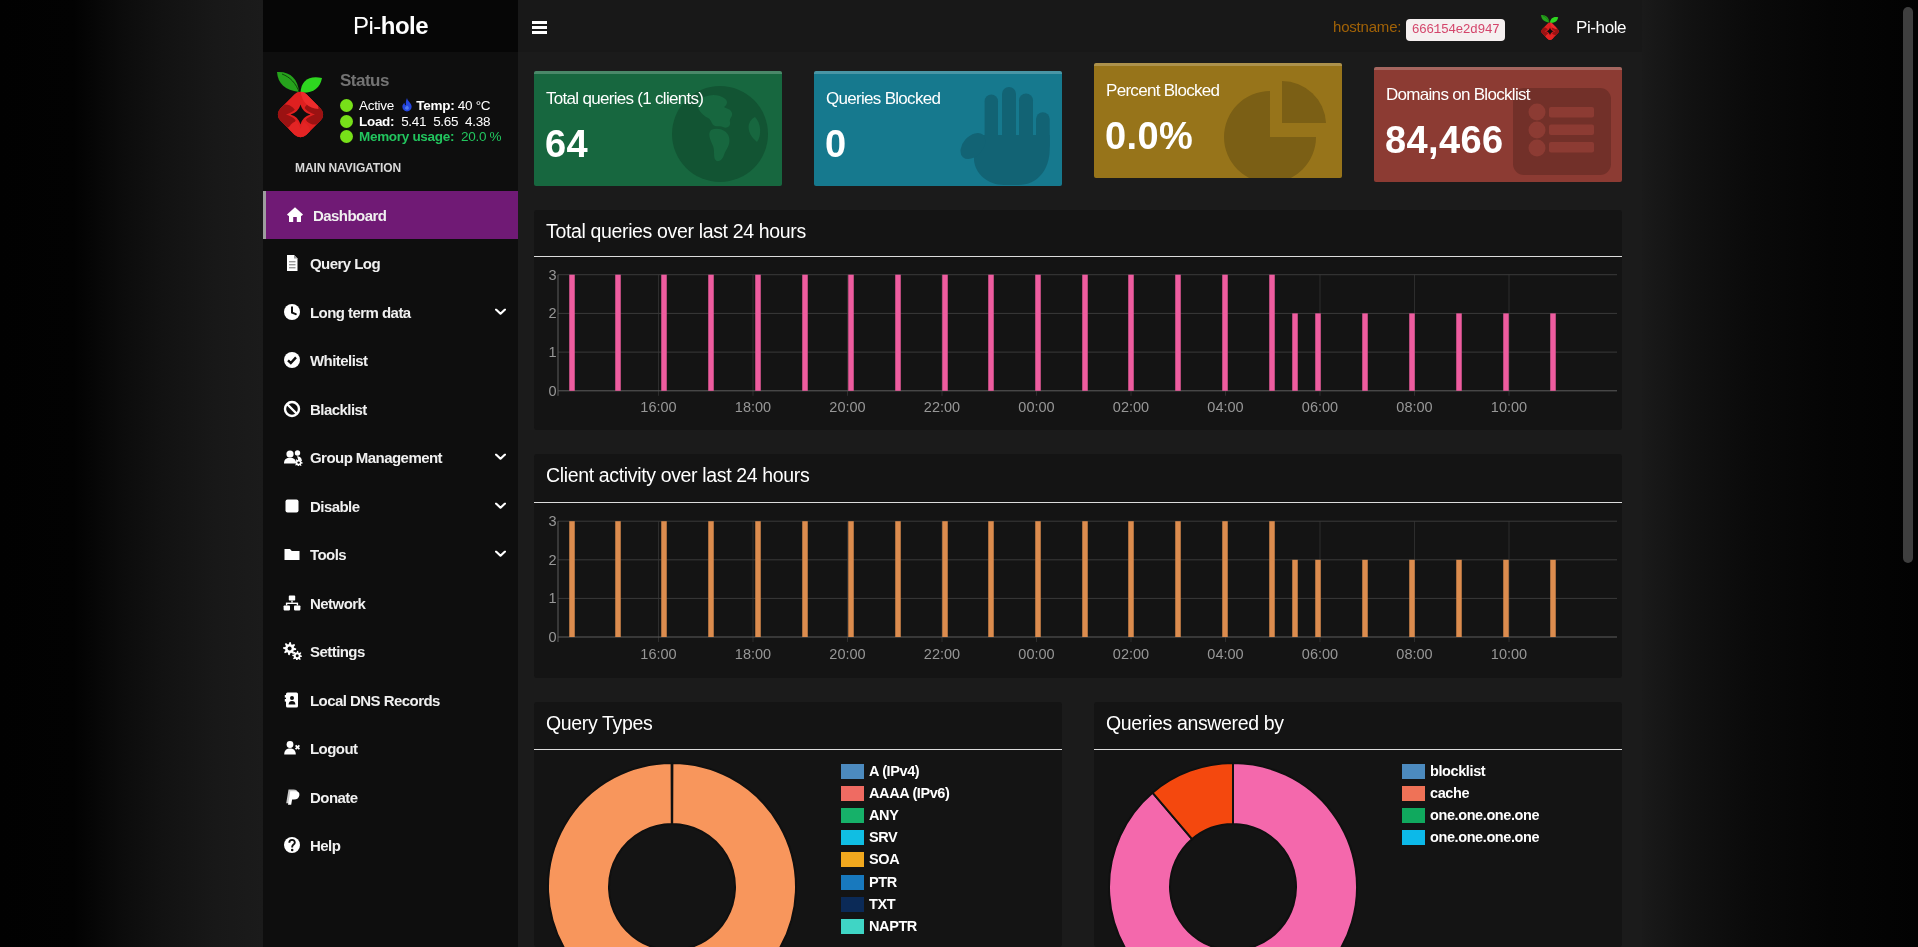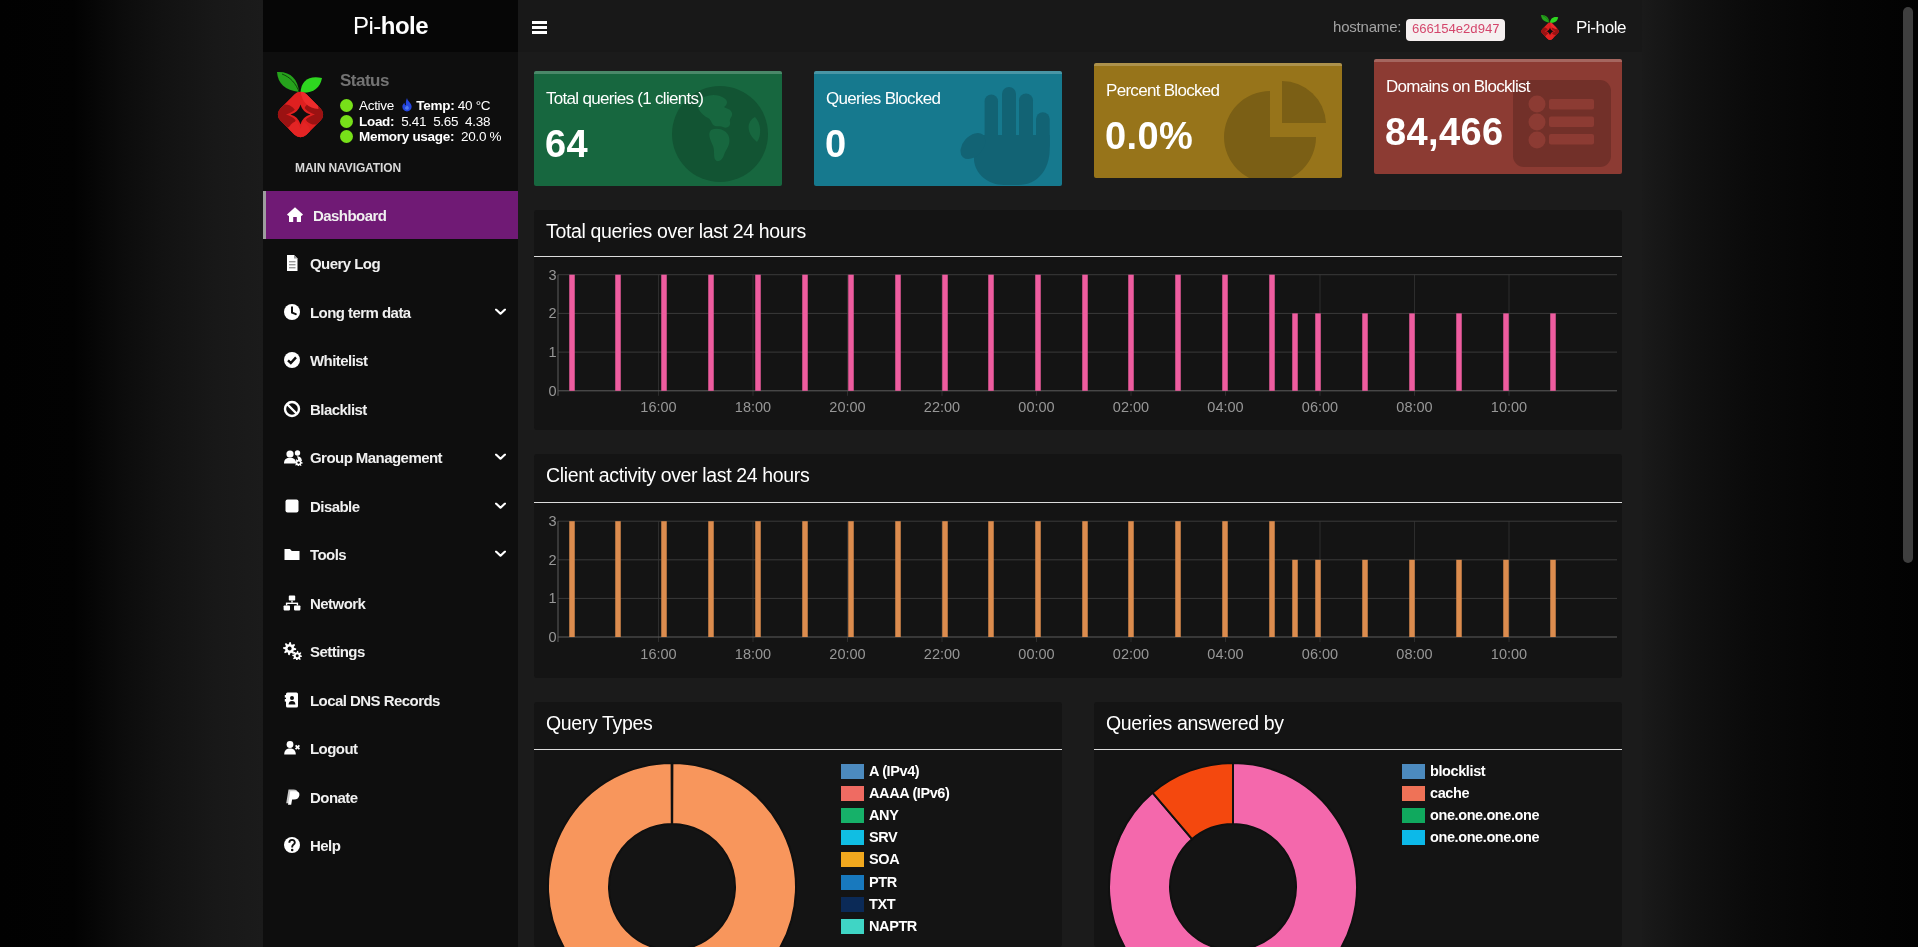--- a/index.html
+++ b/index.html
@@ -52,21 +52,21 @@
 </svg>
 <div class="abs" style="left:77px;top:71px;font-size:17px;font-weight:700;color:#737373;letter-spacing:-0.5px">Status</div>
 <div class="abs" style="left:77px;top:99px;width:13px;height:13px;border-radius:50%;background:#77e019"></div>
 <div class="abs" style="left:77px;top:114.6px;width:13px;height:13px;border-radius:50%;background:#77e019"></div>
 <div class="abs" style="left:77px;top:130px;width:13px;height:13px;border-radius:50%;background:#77e019"></div>
 <div class="abs" style="left:96px;top:97.5px;font-size:13.5px;color:#fff;letter-spacing:-0.3px;white-space:nowrap">Active&nbsp; <svg width="12" height="14" viewBox="0 0 11 13" style="vertical-align:-2.5px">
         <path d="M5.5 0 C6 3 9.8 4.6 9.8 8.2 A4.3 4.3 0 0 1 1.2 8.2 C1.2 6.4 2.2 5.2 3.2 4.4 C3.1 5.9 3.7 6.6 4.6 6.9 C4.1 4.5 4.6 2 5.5 0 Z" fill="#2546e0"></path>
         <path d="M5.6 7 C6.6 7.8 7.4 8.6 7.2 9.8 A1.9 1.9 0 0 1 3.6 9.6 C3.6 8.5 4.8 7.8 5.6 7 Z" fill="#4e79f0"></path>
       </svg> <b>Temp:</b>&nbsp;40 °C</div>
 <div class="abs" style="left:96px;top:113.5px;font-size:13.5px;color:#fff;letter-spacing:-0.3px;white-space:nowrap"><b>Load:</b>&nbsp; 5.41&nbsp; 5.65&nbsp; 4.38</div>
-<div class="abs" style="left:96px;top:129px;font-size:13.5px;color:#ffffff;letter-spacing:-0.3px;white-space:nowrap"><b>Memory usage:</b>&nbsp; 20.0 %</div>
+<div class="abs" style="left:96px;top:129px;font-size:13.5px;color:#22c55e;letter-spacing:-0.3px;white-space:nowrap"><b>Memory usage:</b>&nbsp; 20.0 %</div>
 <div class="abs" style="left:32px;top:161px;font-size:12px;font-weight:700;color:#d8d8d8;letter-spacing:-0.1px">MAIN NAVIGATION</div>
 <div class="abs mi" style="top:190.5px;background:#701a75;border-left:3.5px solid #9e9e9e;">
       <svg width="18" height="18" viewBox="0 0 18 18">
         <path d="M9 1.2 L17 8.6 L15.6 10 L15 9.5 L15 16 L10.8 16 L10.8 11 L7.2 11 L7.2 16 L3 16 L3 9.5 L2.4 10 L1 8.6 Z" fill="#ffffff"></path>
       </svg>
       <span class="lab">Dashboard</span>
     </div>
 <div class="abs mi" style="top:239.0px;">
       <svg width="18" height="18" viewBox="0 0 18 18">
         <path d="M4 1 L11 1 L14.5 4.5 L14.5 17 L4 17 Z" fill="#ffffff"></path>
@@ -191,21 +191,21 @@
         <circle cx="9.2" cy="14" r="1.25" fill="#0e0e0e"></circle>
       </svg>
       <span class="lab">Help</span>
     </div>
 <div class="abs" id="navbar">
 <div class="abs" style="left:14px;top:21px;width:15px;height:13px">
         <div style="height:2.6px;background:#fff;margin-bottom:2.4px"></div>
         <div style="height:2.6px;background:#fff;margin-bottom:2.4px"></div>
         <div style="height:2.6px;background:#fff"></div>
       </div>
-<div class="abs" style="left:815px;top:17.5px;font-size:15px;color:#a3a3a3;letter-spacing:-0.2px;">hostname:</div>
+<div class="abs" style="left:815px;top:17.5px;font-size:15px;color:#a16207;letter-spacing:-0.2px;">hostname:</div>
 <div class="abs" style="left:888px;top:18.5px;width:99px;height:22px;background:#f5f0f0;border-radius:4px;font-family:&quot;Liberation Mono&quot;,monospace;font-size:13px;color:#d4456b;text-align:center;line-height:22px;letter-spacing:-0.5px">666154e2d947</div>
 <svg class="abs" style="left:1022px;top:12px" width="20" height="29" viewBox="0 0 51 76">
 <defs>
           <clipPath id="bc2">
             <rect x="7" y="32" width="37" height="37" rx="8.5" transform="rotate(45 25.5 50.5)"></rect>
           </clipPath>
         </defs>
 <path d="M24 28 C10 26 3 20 2 8 C15 7 23 15 24 28 Z" fill="#26a31c"></path>
 <path d="M25.5 28.5 C26 17 34 11 47 14 C45 25 37 29.5 25.5 28.5 Z" fill="#2ed620"></path>
 <path d="M24.5 29 C21 19 15 13 7 10" stroke="#0b3d07" stroke-width="0.9" fill="none"></path>
@@ -246,21 +246,21 @@
 <div class="sbn" style="top:49px">0</div>
 </div>
 <div class="abs sb" style="left:831px;top:63px;width:248px;height:115px;background:#97741A;border-top:3px solid #ad924c">
 <svg class="abs" style="left:128px;top:15px" width="112" height="102" viewBox="0 0 112 102">
 <path d="M48 10 A46 46 0 1 0 94 56 L48 56 Z" fill="#7b5f15"></path>
 <path d="M60 42 L60 0 A44 44 0 0 1 104 42 Z" fill="#7b5f15"></path>
 </svg>
 <div class="sbt">Percent Blocked</div>
 <div class="sbn" style="top:49px">0.0%</div>
 </div>
-<div class="abs sb" style="left:1111px;top:59px;width:248px;height:115px;background:#8C3B33;border-top:3px solid #a5665f">
+<div class="abs sb" style="left:1111px;top:67px;width:248px;height:115px;background:#8C3B33;border-top:3px solid #a5665f">
 <svg class="abs" style="left:139px;top:18px" width="98" height="87" viewBox="0 0 98 87">
 <rect x="0" y="0" width="98" height="87" rx="11" fill="#723029"></rect>
 <g fill="#8C3B33">
 <circle cx="24" cy="24" r="8.5"></circle>
           <circle cx="24" cy="42" r="8.5"></circle>
           <circle cx="24" cy="60" r="8.5"></circle>
 <rect x="36" y="19" width="45" height="10.5" rx="2"></rect>
           <rect x="36" y="36.5" width="45" height="10.5" rx="2"></rect>
           <rect x="36" y="54" width="45" height="10.5" rx="2"></rect>
 </g>

